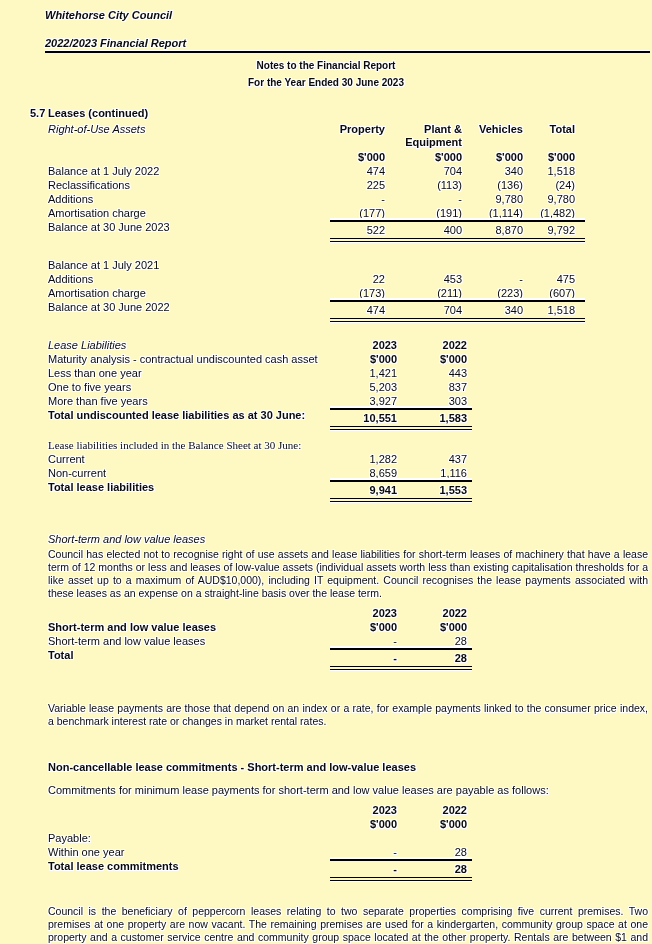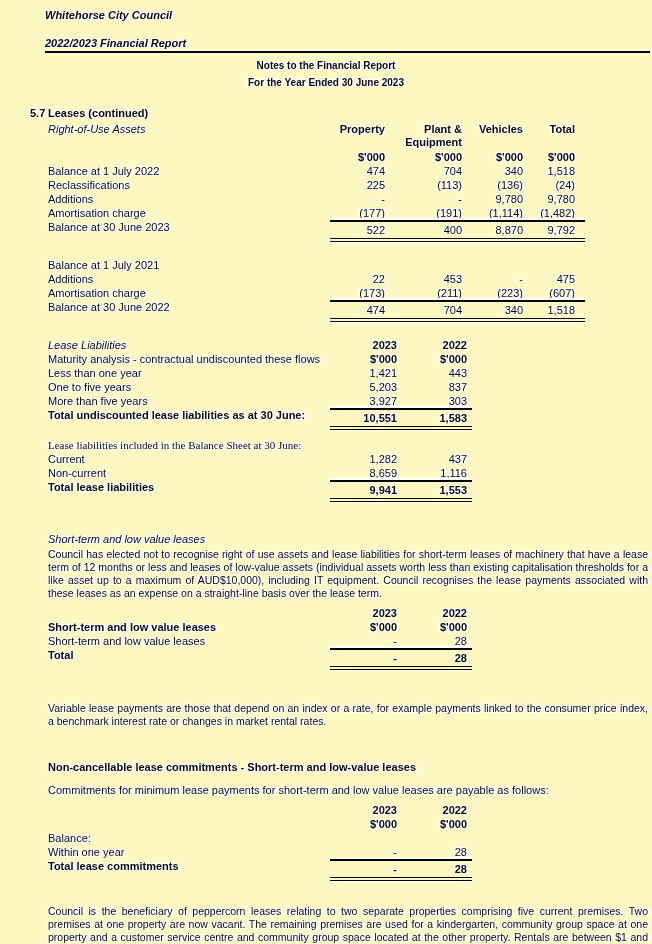--- a/index.html
+++ b/index.html
@@ -166,21 +166,21 @@
 
   <div class="mt16">
     <div class="frow t2">
       <div class="lbl bi">Lease Liabilities</div>
       <div class="ng2">
         <span class="c d1 b">2023</span>
         <span class="c d2 b">2022</span>
       </div>
     </div>
     <div class="frow t2">
-      <div class="lbl">Maturity analysis - contractual undiscounted these flows</div>
+      <div class="lbl">Maturity analysis - contractual undiscounted cash asset</div>
       <div class="ng2">
         <span class="c d1 b">$'000</span>
         <span class="c d2 b">$'000</span>
       </div>
     </div>
     <div class="frow t2">
       <div class="lbl">Less than one year</div>
       <div class="ng2">
         <span class="c d1">1,421</span>
         <span class="c d2">443</span>
@@ -288,21 +288,21 @@
       </div>
     </div>
     <div class="frow t2">
       <div class="lbl"></div>
       <div class="ng2">
         <span class="c d1 b">$'000</span>
         <span class="c d2 b">$'000</span>
       </div>
     </div>
     <div class="frow t2">
-      <div class="lbl">Balance:</div>
+      <div class="lbl">Payable:</div>
       <div class="ng2"></div>
     </div>
     <div class="frow t2">
       <div class="lbl">Within one year</div>
       <div class="ng2">
         <span class="c d1">-</span>
         <span class="c d2">28</span>
       </div>
     </div>
     <div class="frow t2 auto">

